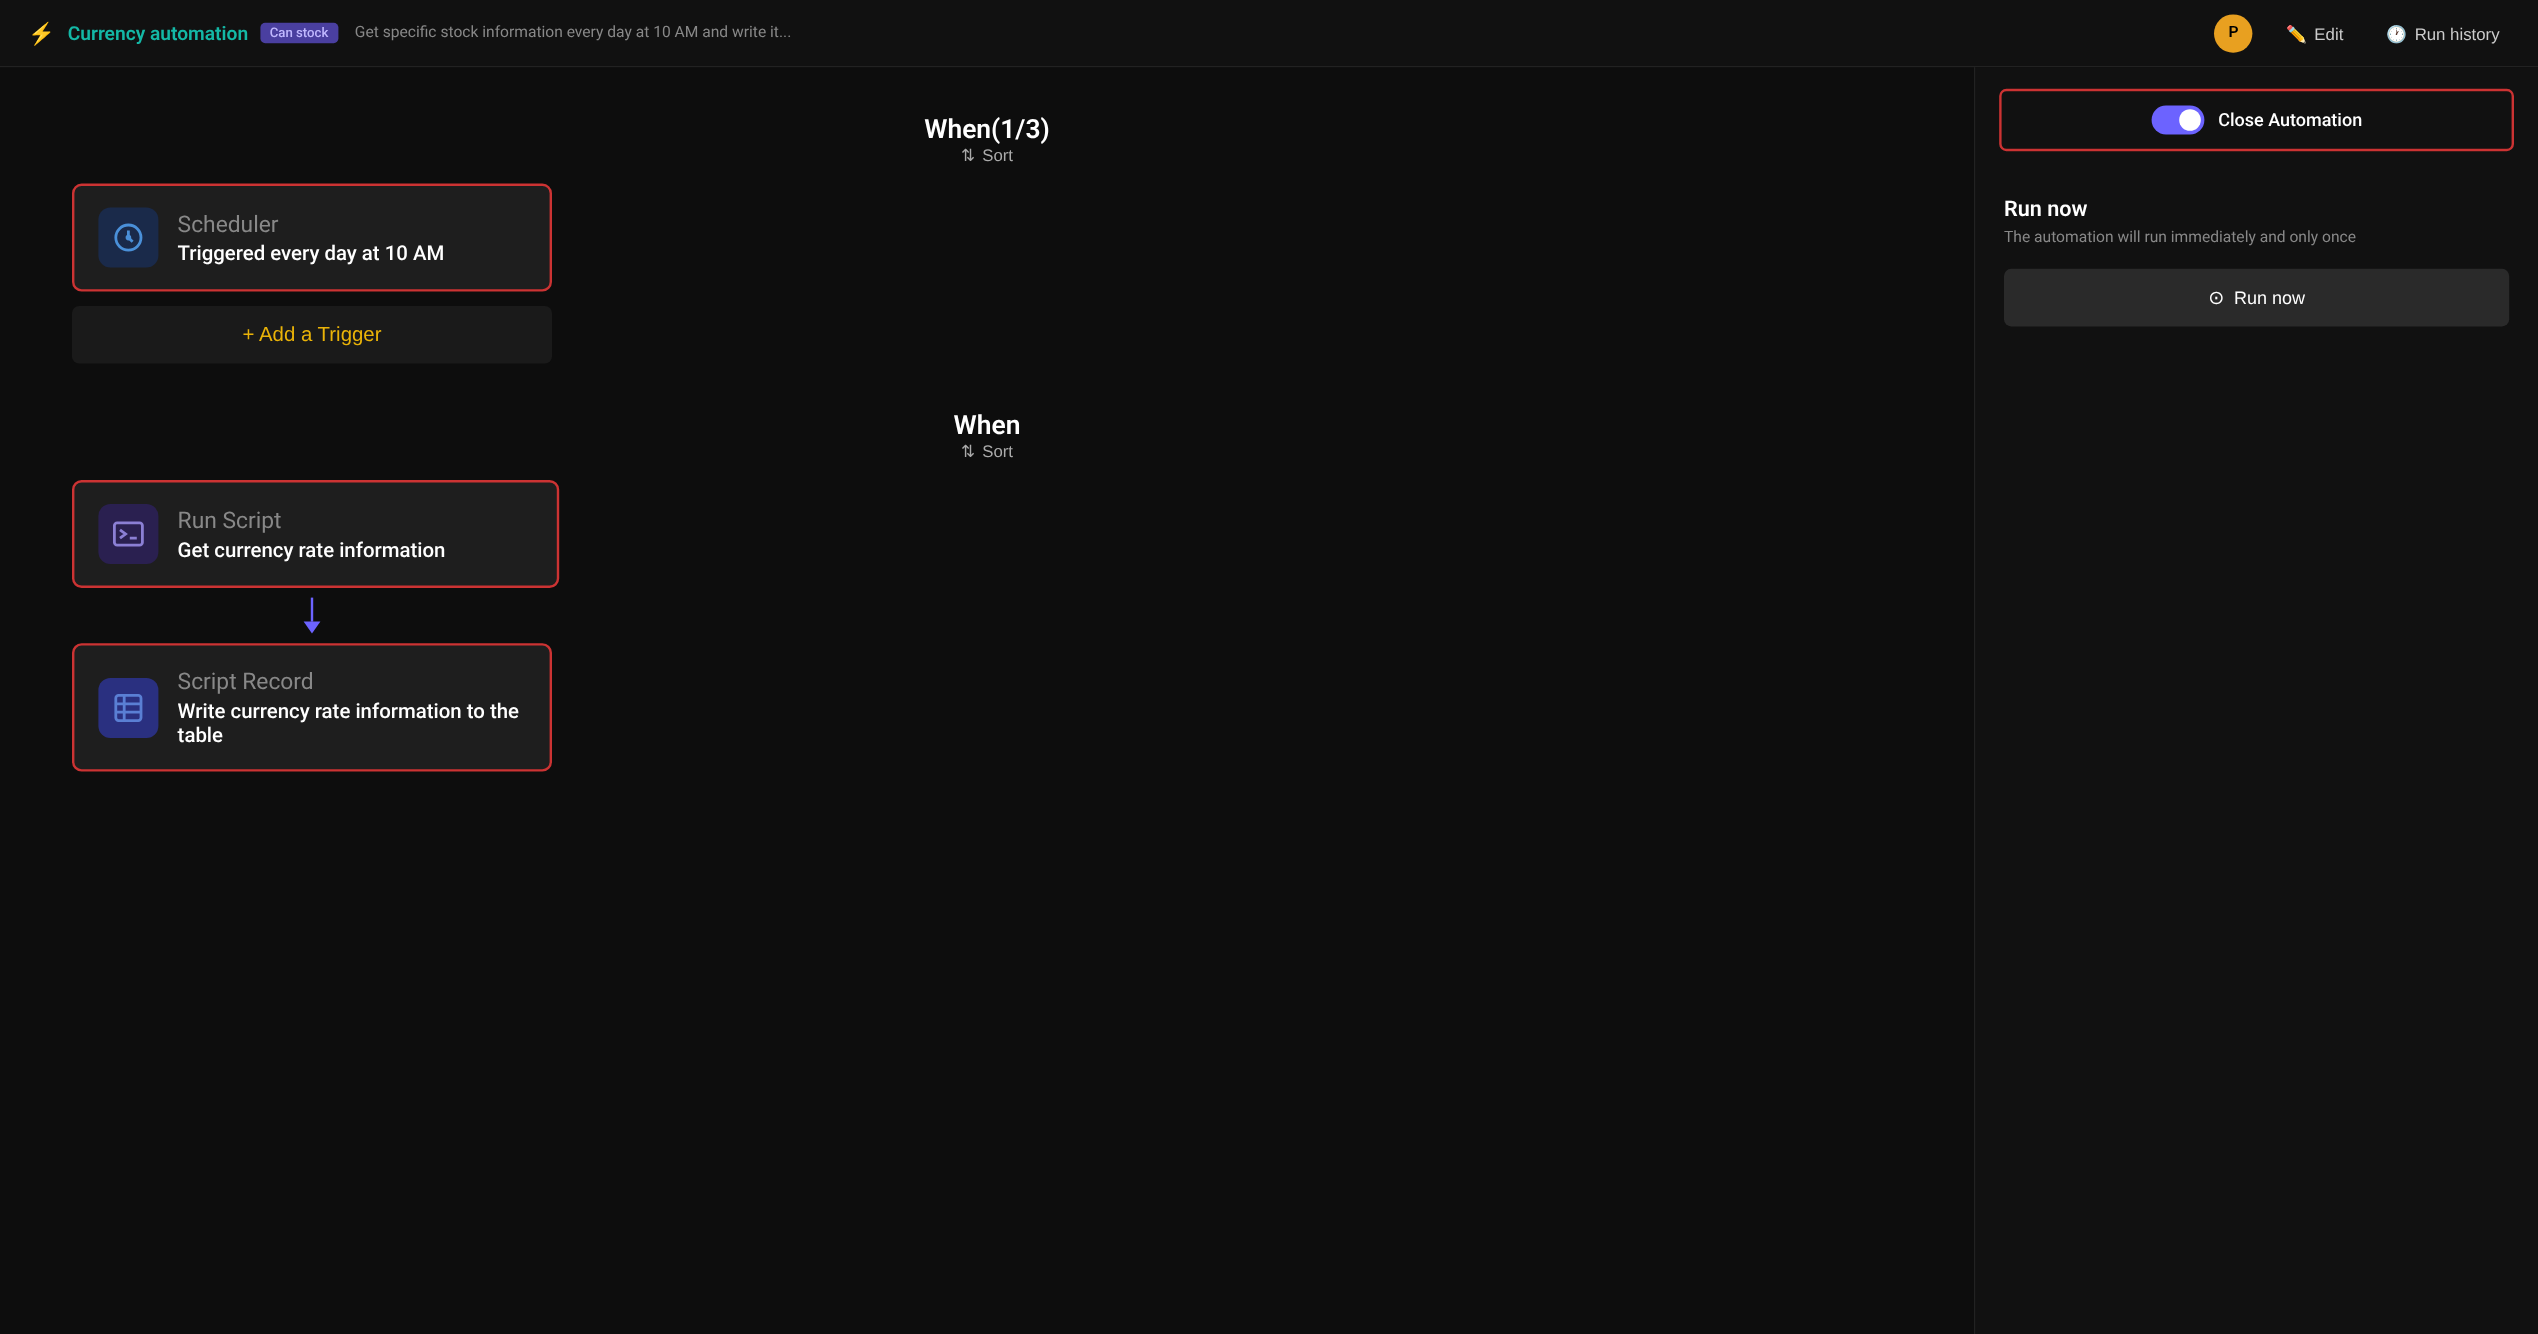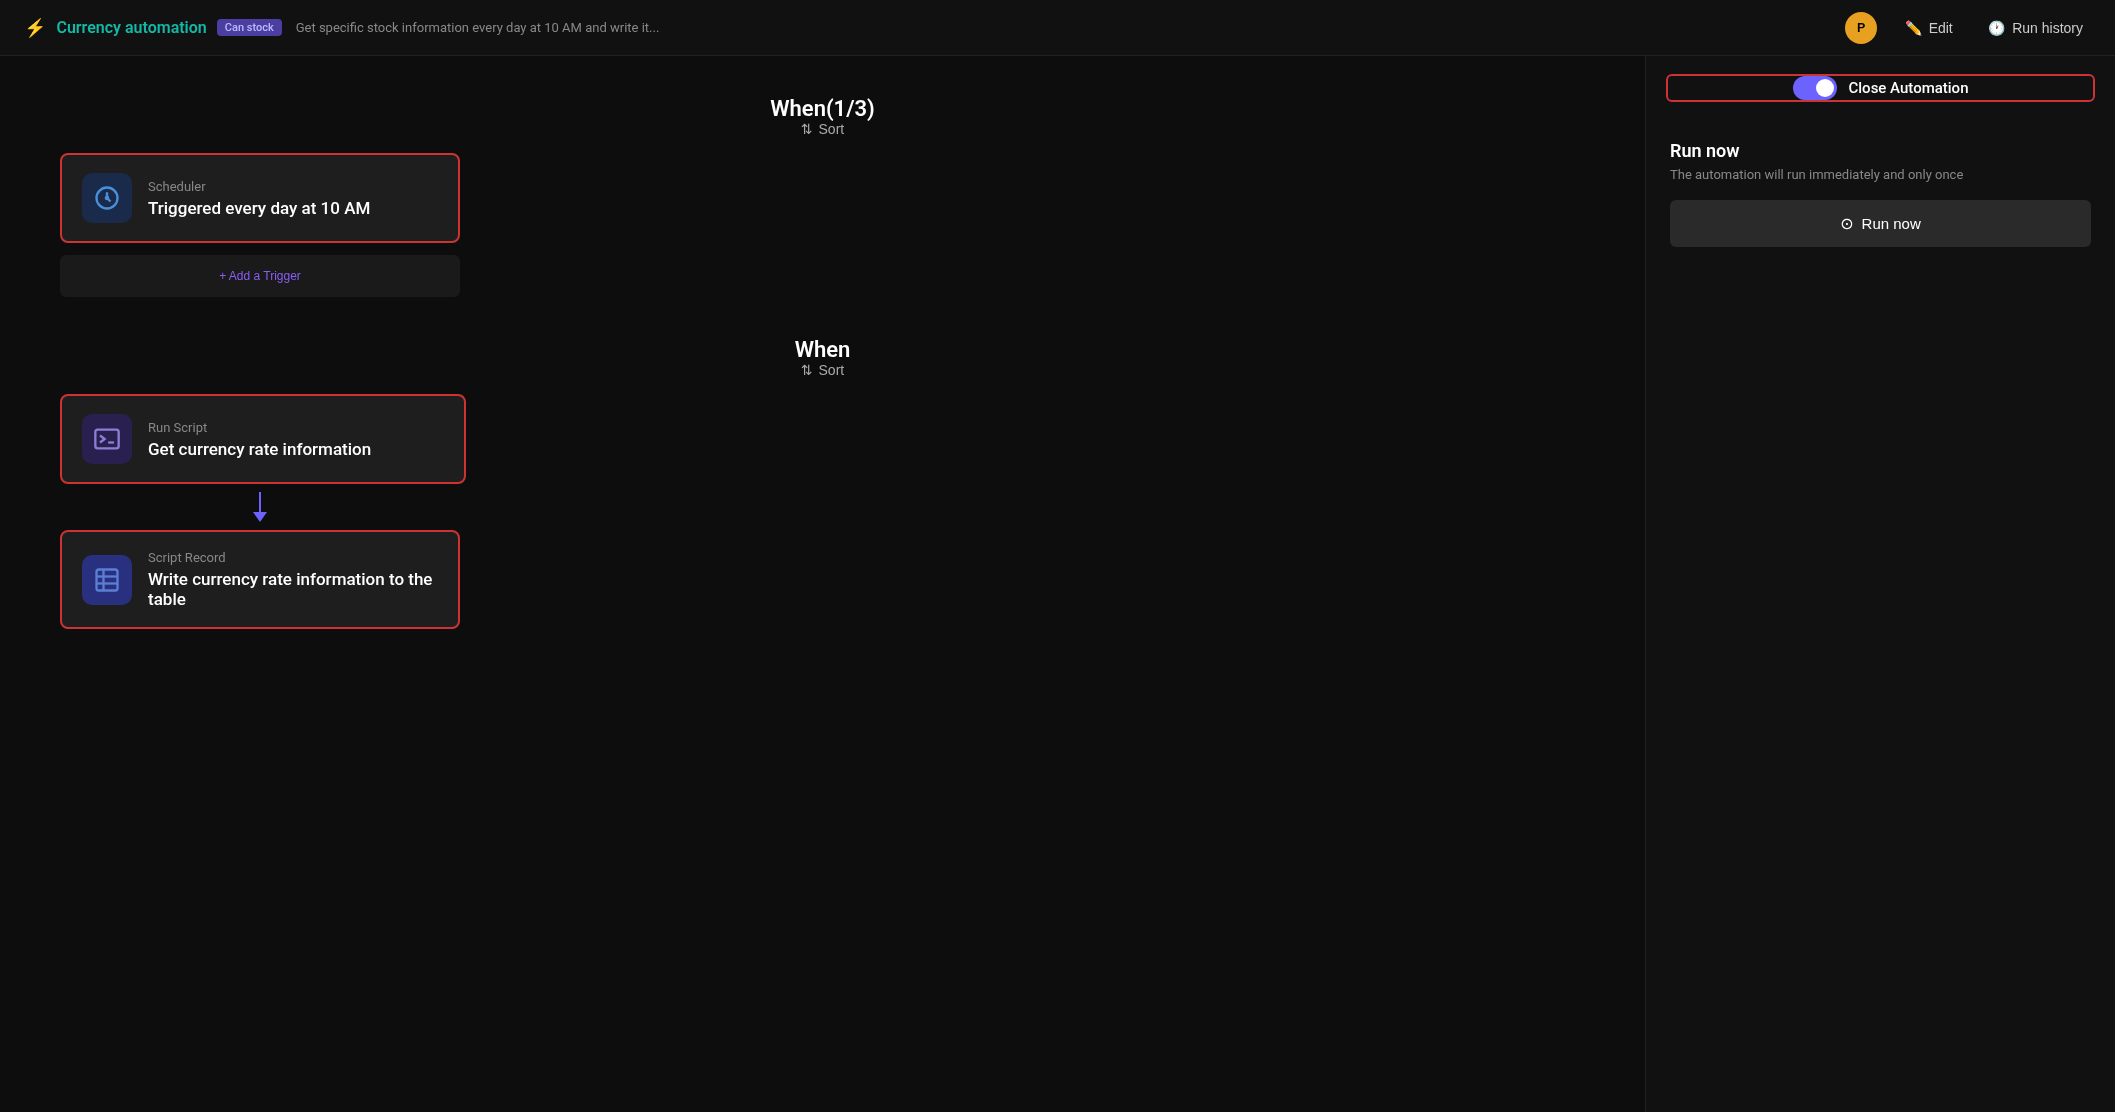--- a/index.html
+++ b/index.html
@@ -104,21 +104,21 @@
 
     
     .close-automation-bar {
       display: flex;
       align-items: center;
       justify-content: center;
       gap: 12px;
       border: 2px solid #cc3333;
       border-radius: 6px;
       margin: 18px 20px;
-      padding: 0 20px;
+      padding: 12px 20px;
       background-color: #111111;
       cursor: pointer;
     }
     .toggle-switch {
       width: 44px;
       height: 24px;
       background-color: #6c63ff;
       border-radius: 12px;
       position: relative;
       cursor: pointer;
@@ -220,39 +220,39 @@
     }
     .card-icon.script {
       background-color: #2a2050;
     }
     .card-icon.record {
       background-color: #2a3080;
     }
 
     .card-content {}
     .card-label {
-      font-size: 13px;
+      font-size: 19px;
       color: #888888;
       margin-bottom: 4px;
     }
     .card-value {
       font-size: 17px;
       font-weight: 500;
       color: #ffffff;
     }
 
     
     .add-btn {
       width: 400px;
       background-color: #1a1a1a;
       border: none;
       border-radius: 6px;
       padding: 14px;
-      color: #8b5cf6;
-      font-size: 12px;
+      color: #eab308;
+      font-size: 17px;
       cursor: pointer;
       display: flex;
       align-items: center;
       justify-content: center;
       gap: 8px;
       margin-top: 12px;
     }
 
     
     .connector {

